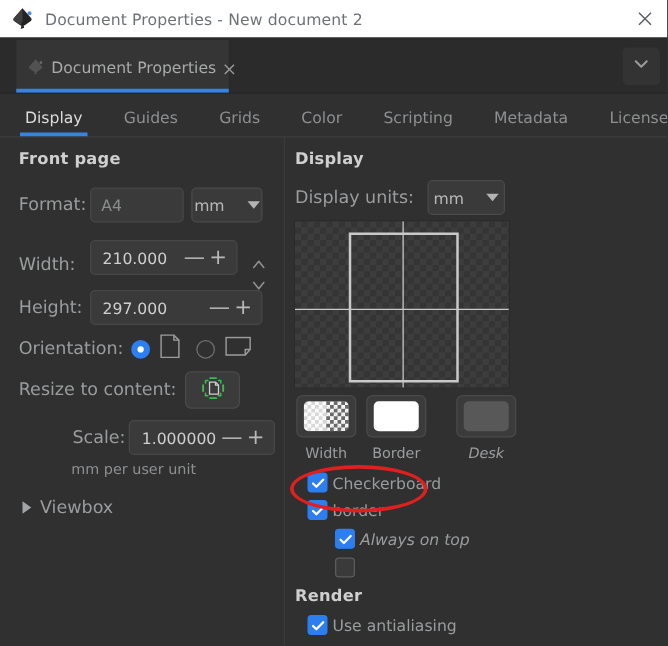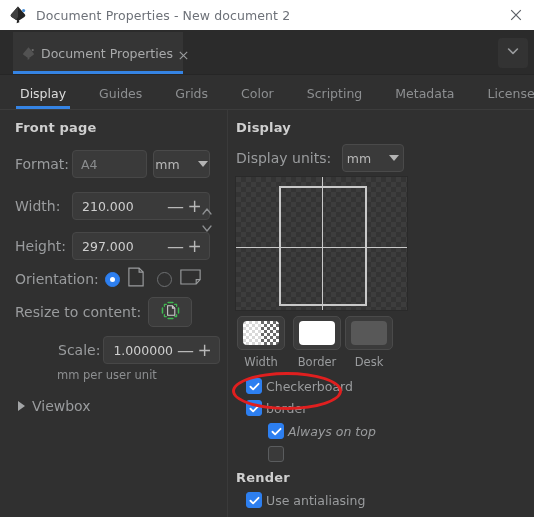--- a/index.html
+++ b/index.html
@@ -281,23 +281,23 @@
 
       <div class="row" style="left:15px; top:40px; width:200px;">
         <span class="lbl" style="width:57px;">Format:</span>
         <span class="entry placeholder" style="width:75px;">A4</span>
         <span class="combo" style="width:57px; margin-left:6px;">
           <span>mm</span>
           <span class="caret"></span>
         </span>
       </div>
 
-      <div class="row" style="left:15px; top:82px; width:200px;">
+      <div class="row" style="left:15px; top:82px; width:200px;align-items:flex-end;">
         <span class="lbl" style="width:57px;">Width:</span>
-        <span class="spin" style="width:138px;">
+        <span class="spin" style="width:118px;">
           <span class="val">210.000</span>
           <span class="btns">
             <span class="sbtn">—</span>
             <span class="sbtn">+</span>
           </span>
         </span>
       </div>
 
       <div style="position:absolute; left:200px; top:90px;">
         <svg viewBox="0 0 14 40" width="14" height="40">
@@ -403,21 +403,21 @@
         <div class="sw-label">Width</div>
       </div>
 
       <div class="sw-wrap" style="left:64px; top:206px;">
         <div class="sw">
           <div class="sw-inner" style="background:#ffffff;"></div>
         </div>
         <div class="sw-label">Border</div>
       </div>
 
-      <div class="sw-wrap" style="left:116px; top:206px;">
+      <div class="sw-wrap" style="left:136px; top:206px;font-style:italic;">
         <div class="sw">
           <div class="sw-inner" style="background:#585858;"></div>
         </div>
         <div class="sw-label">Desk</div>
       </div>
 
       <div class="cbrow" style="left:17px; top:268px;">
         <span class="cb on">
           <svg viewBox="0 0 16 16" width="13" height="13">
             <path d="M3 8.3 L6.3 11.6 L13 4.7" stroke="#ffffff" stroke-width="2.2" fill="none" stroke-linecap="round" stroke-linejoin="round"></path>

